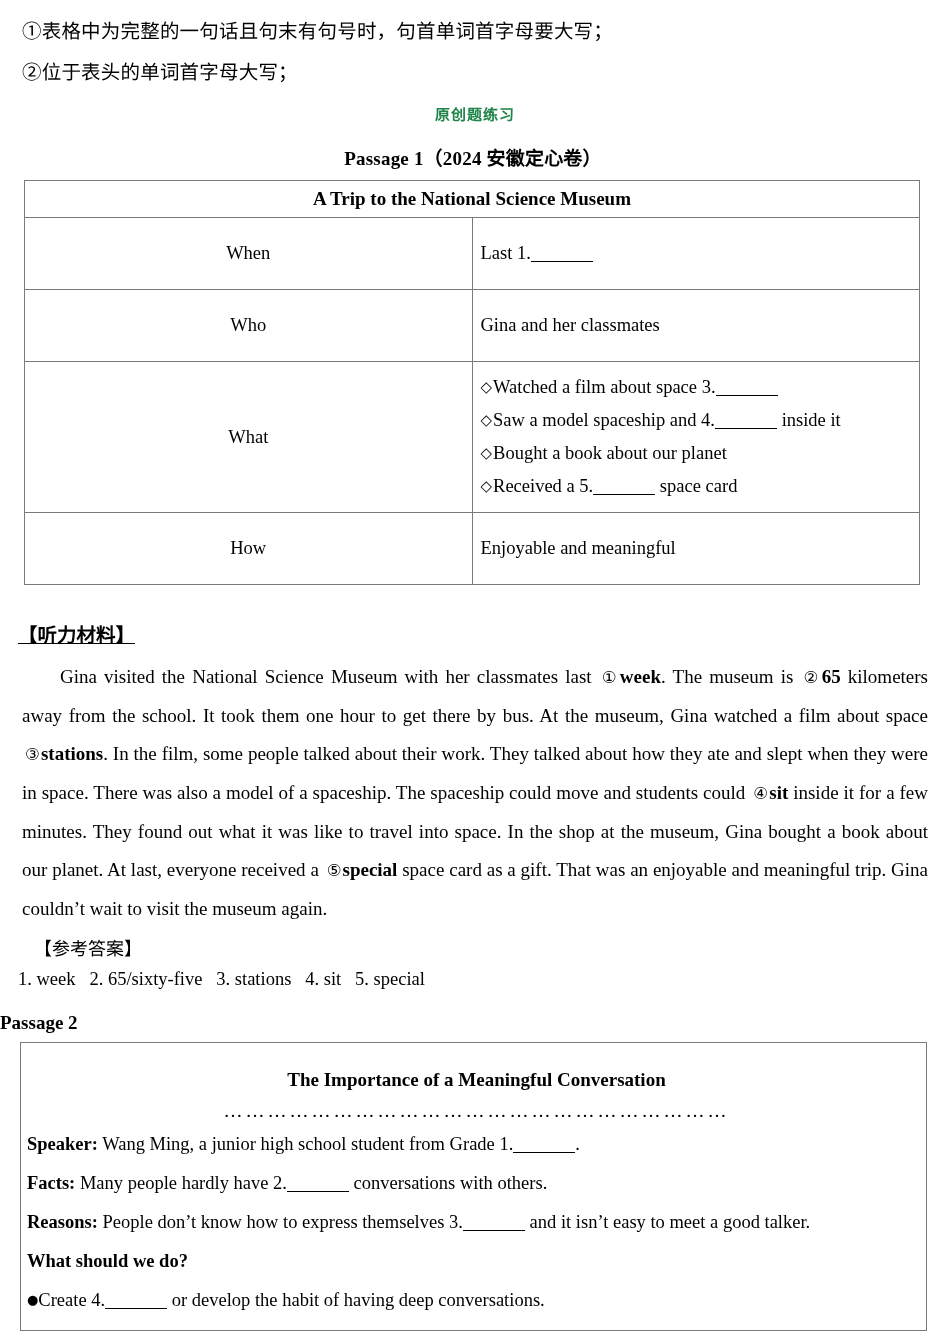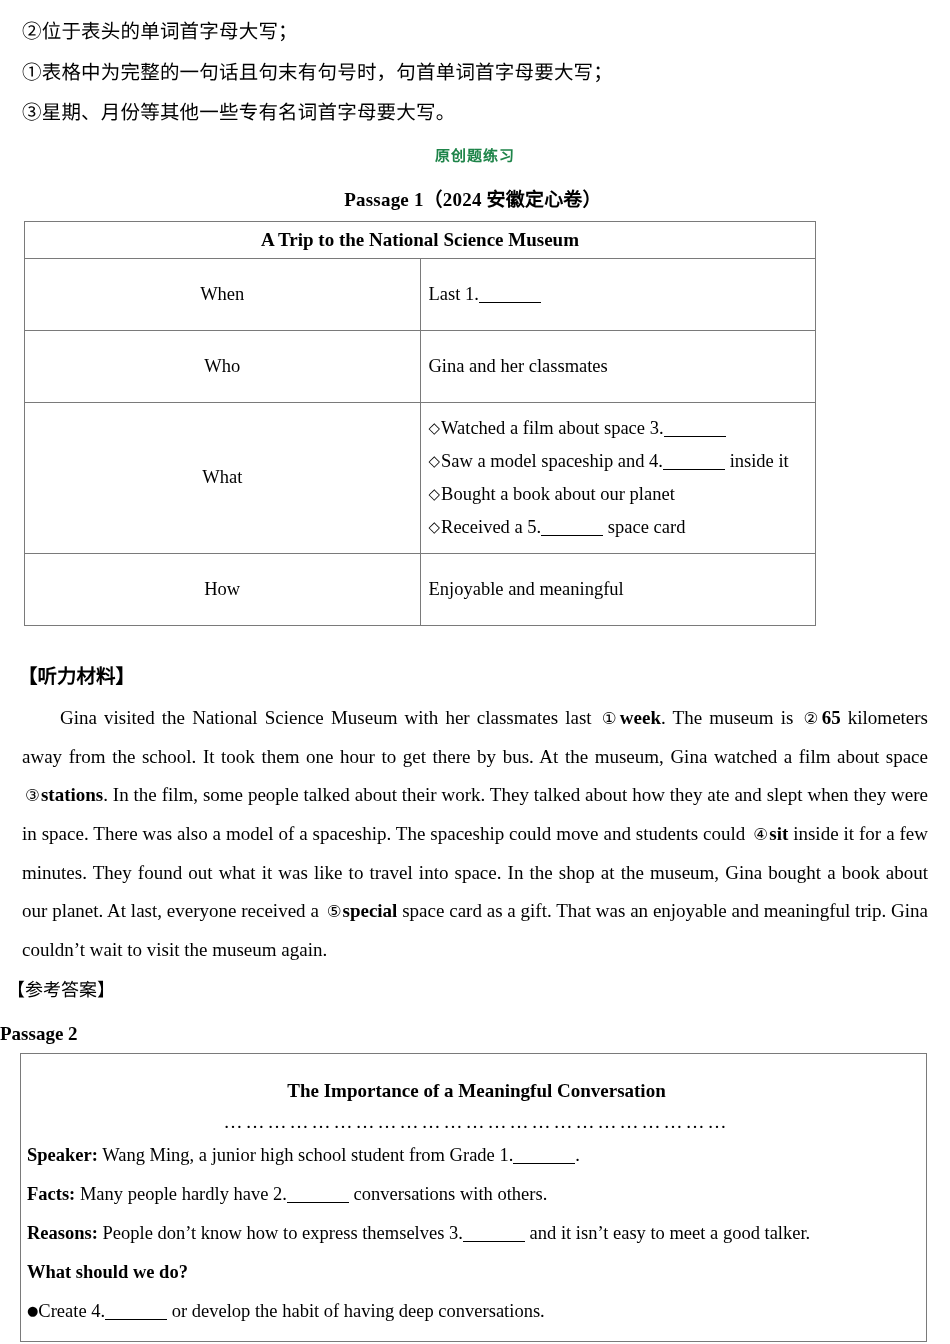--- a/index.html
+++ b/index.html
@@ -55,21 +55,21 @@
     letter-spacing: 0.2px;
   }
 
   
   table.doc-table {
     border-collapse: collapse;
     table-layout: fixed;
     font-size: 18.5px;
   }
   table.t1 {
-    width: 792px;
+    width: 896px;
     margin: 0 0 0 24px;
   }
   table.doc-table td {
     border: 1px solid #7a7a7a;
     padding: 0;
     vertical-align: middle;
   }
   .t1 .hdr {
     text-align: center;
     font-weight: bold;
@@ -107,41 +107,42 @@
     vertical-align: -3px;
   }
   .b-62 { width: 62px; }
 
   
   .sec-head {
     font-family: "DejaVu Serif", "Liberation Serif", serif;
     font-weight: 700;
     font-size: 19.5px;
     margin: 34px 0 10px 18px;
+    text-decoration: underline;
   }
   .body-text {
     margin: 10px 22px 0 22px;
     font-size: 19px;
     line-height: 38px;
     text-align: justify;
     text-justify: inter-word;
     text-indent: 38px;
   }
   .body-text b { font-weight: bold; }
   .cnum {
     font-family: "DejaVu Sans", sans-serif;
     font-size: 16.5px;
     padding: 0 1px 0 3px;
   }
 
   .ans-head {
     font-family: "DejaVu Serif", "Liberation Serif", serif;
     font-weight: 400;
     font-size: 18px;
-    margin: 6px 0 0 7px;
+    margin: 6px 0 0 34px;
   }
   .ans-line {
     font-size: 18.5px;
     margin: 9px 0 0 18px;
     white-space: pre;
   }
 
   
   .passage-label2 {
     text-align: left;
@@ -185,23 +186,22 @@
     font-size: 13px;
     vertical-align: 2px;
   }
 </style>
 </head>
 <body>
 
 <div class="page">
 
   <div class="notes">
+    <p class="note-line">①表格中为完整的一句话且句末有句号时，句首单词首字母要大写；</p>
     <p class="note-line">②位于表头的单词首字母大写；</p>
-    <p class="note-line">①表格中为完整的一句话且句末有句号时，句首单词首字母要大写；</p>
-    <p class="note-line">③星期、月份等其他一些专有名词首字母要大写。</p>
   </div>
 
   <div class="green-heading" id="green-heading" style="color: rgb(30, 132, 73);">原创题练习</div>
 
   <div class="passage-label cn">Passage 1（2024 安徽定心卷）</div>
 
   <table class="doc-table t1">
     <tbody>
       <tr>
         <td class="hdr" colspan="2">A Trip to the National Science Museum</td>
@@ -240,20 +240,21 @@
         <td class="key">How</td>
         <td class="val">Enjoyable and meaningful</td>
       </tr>
     </tbody>
   </table>
 
   <div class="sec-head">【听力材料】</div>
   <div class="body-text" id="listening-paragraph"><span>Gina visited the National Science Museum with her classmates last </span><span class="cnum">①</span><b>week</b><span>. The museum is </span><span class="cnum">②</span><b>65</b><span> kilometers away from the school. It took them one hour to get there by bus. At the museum, Gina watched a film about space </span><span class="cnum">③</span><b>stations</b><span>. In the film, some people talked about their work. They talked about how they ate and slept when they were in space. There was also a model of a spaceship. The spaceship could move and students could </span><span class="cnum">④</span><b>sit</b><span> inside it for a few minutes. They found out what it was like to travel into space. In the shop at the museum, Gina bought a book about our planet. At last, everyone received a </span><span class="cnum">⑤</span><b>special</b><span> space card as a gift. That was an enjoyable and meaningful trip. Gina couldn’t wait to visit the museum again.</span></div>
 
   <div class="ans-head">【参考答案】</div>
+  <div class="ans-line">1. week   2. 65/sixty-five   3. stations   4. sit   5. special</div>
 
   <div class="passage-label2">Passage 2</div>
 
   <table class="doc-table t2">
     <tbody>
       <tr>
         <td>
           <div class="t2-inner">
             <div class="t2-title">The Importance of a Meaningful Conversation</div>
             <div class="t2-dots">……………………………………………………………</div>

